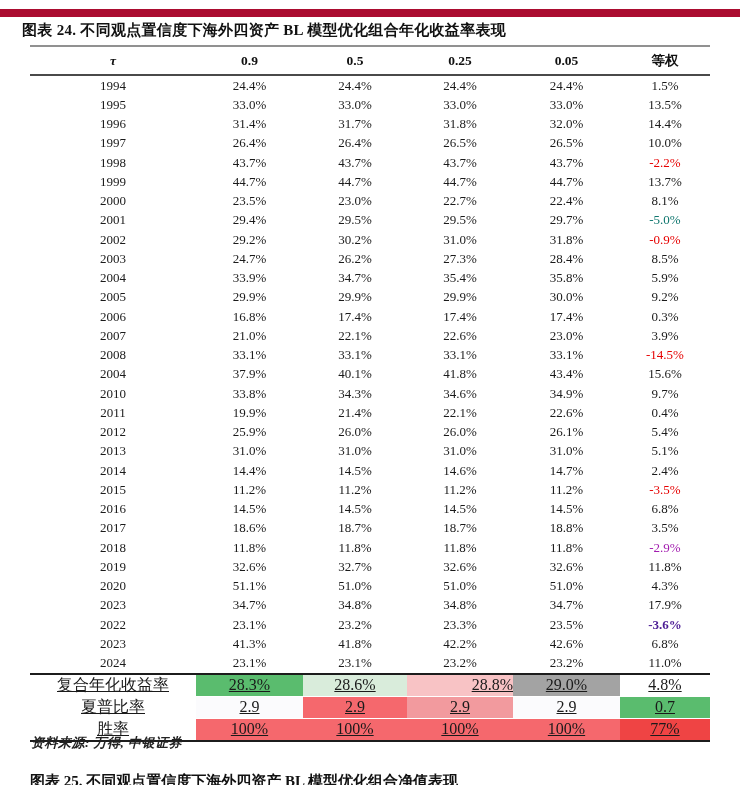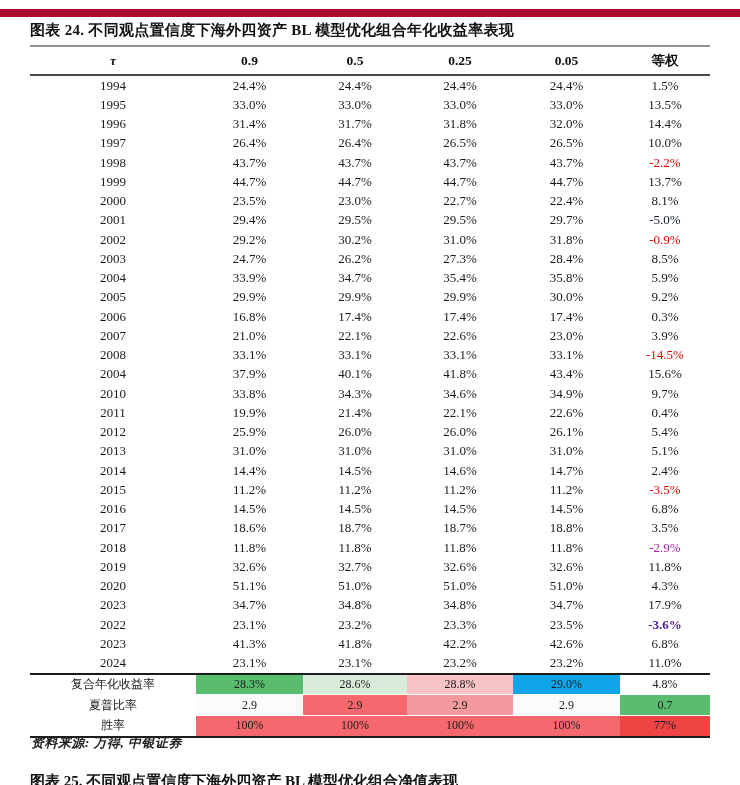--- a/index.html
+++ b/index.html
@@ -16,21 +16,21 @@
     color: #1a1a1a;
   }
   .top-bar {
     position: absolute;
     left: 0; top: 9px;
     width: 740px; height: 8px;
     background: #ab0c30;
   }
   .chart-title {
     position: absolute;
-    left: 30px; top: 21px;
+    left: 22px; top: 21px;
     width: 690px;
     font-size: 15px;
     font-weight: bold;
     color: #111111;
     letter-spacing: 0.3px;
     white-space: nowrap;
   }
   table.returns {
     position: absolute;
     left: 30px; top: 45px;
@@ -56,24 +56,25 @@
     padding: 0;
     font-size: 13px;
     text-align: center;
     vertical-align: middle;
     color: #1a1a1a;
     white-space: nowrap;
   }
   table.returns tbody.summary td {
     height: 19.7px;
     padding: 0;
-    font-size: 12px;
+    font-size: 16px;
     text-align: center;
     vertical-align: middle;
     white-space: nowrap;
+    text-decoration: underline;
   }
   table.returns tbody.summary tr:first-child td {
     border-top: 2px solid #1c1c1c;
   }
   table.returns tbody.summary tr + tr td {
     border-top: 1px solid #ffffff;
   }
   .source-note {
     position: absolute;
     left: 31px; top: 734px;
@@ -175,21 +176,21 @@
         <td>22.7%</td>
         <td>22.4%</td>
         <td>8.1%</td>
       </tr>
       <tr>
         <td>2001</td>
         <td>29.4%</td>
         <td>29.5%</td>
         <td>29.5%</td>
         <td>29.7%</td>
-        <td style="color: #0f172a;">-5.0%</td>
+        <td style="color: #0f766e;">-5.0%</td>
       </tr>
       <tr>
         <td>2002</td>
         <td>29.2%</td>
         <td>30.2%</td>
         <td>31.0%</td>
         <td>31.8%</td>
         <td style="color: rgb(230, 0, 0);">-0.9%</td>
       </tr>
       <tr>
@@ -367,22 +368,22 @@
         <td>23.2%</td>
         <td>23.2%</td>
         <td>11.0%</td>
       </tr>
     </tbody>
   <tbody class="summary">
       <tr>
         <td>复合年化收益率</td>
         <td style="background: rgb(90, 188, 110); margin-top: 36px;">28.3%</td>
         <td style="background: rgb(217, 236, 219);">28.6%</td>
-        <td style="background: rgb(248, 195, 197);">28.8%</td>
-        <td style="background: #0ea5e9;">29.0%</td>
+        <td style="background: rgb(248, 195, 197); text-align: right;">28.8%</td>
+        <td style="background: #a3a3a3;">29.0%</td>
         <td>4.8%</td>
       </tr>
       <tr>
         <td>夏普比率</td>
         <td style="background: rgb(251, 251, 253);">2.9</td>
         <td style="background: rgb(245, 104, 109);">2.9</td>
         <td style="background: rgb(242, 154, 158);">2.9</td>
         <td style="background: rgb(251, 251, 253);">2.9</td>
         <td style="background: rgb(90, 188, 110);">0.7</td>
       </tr>

